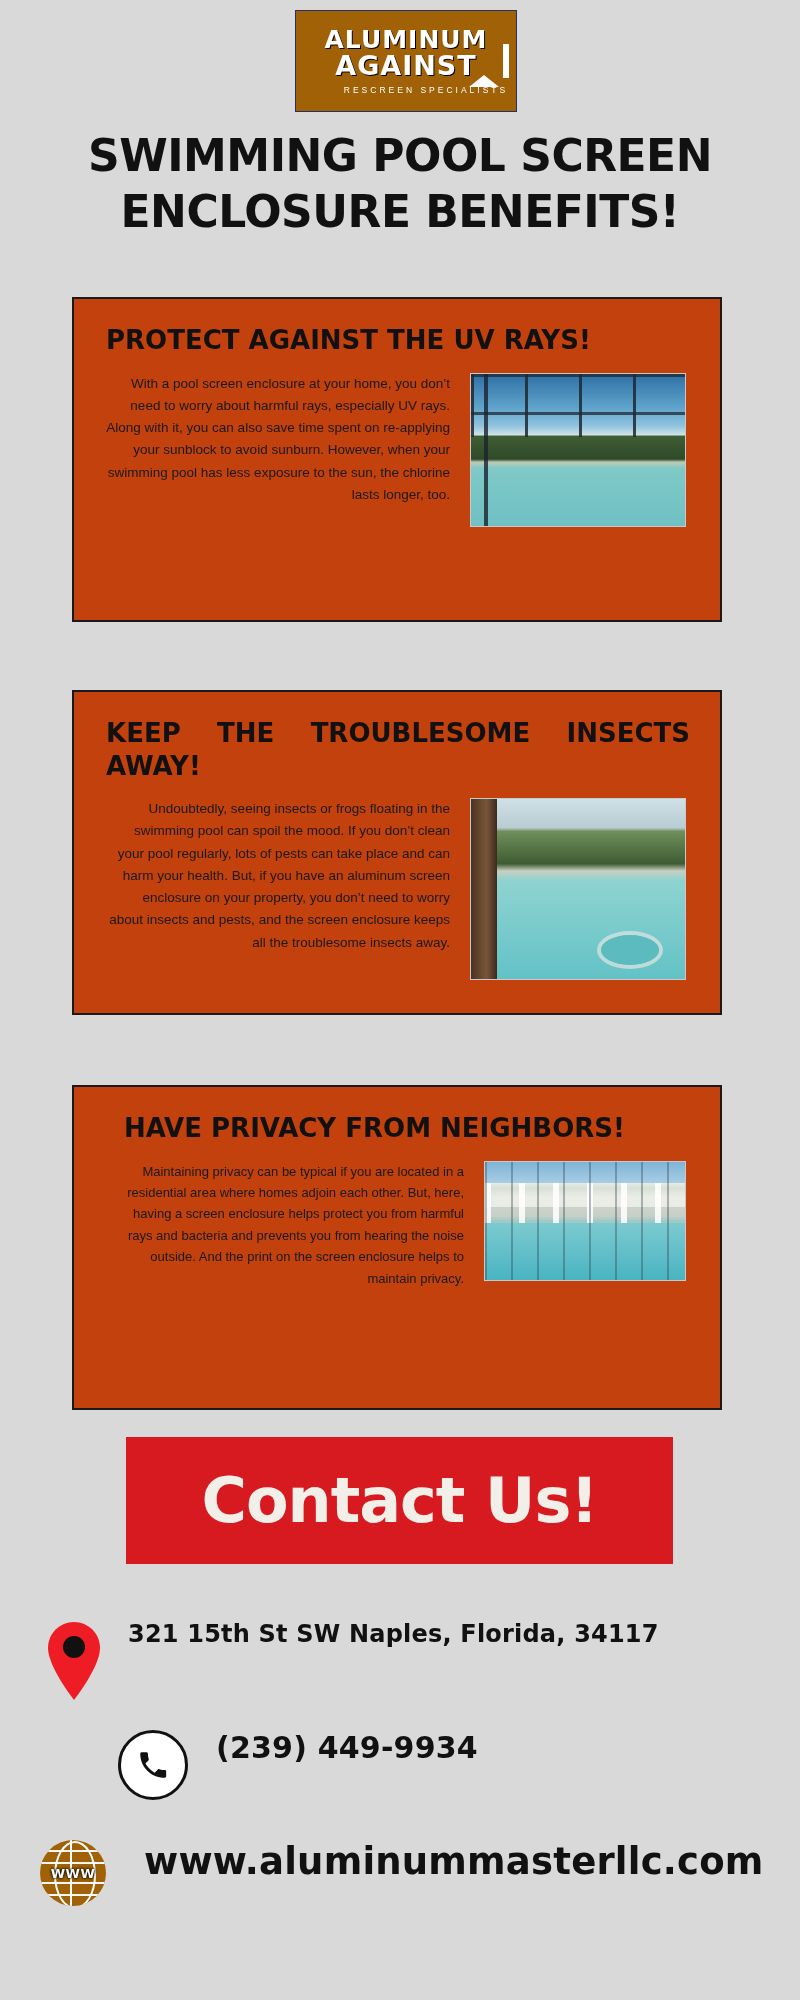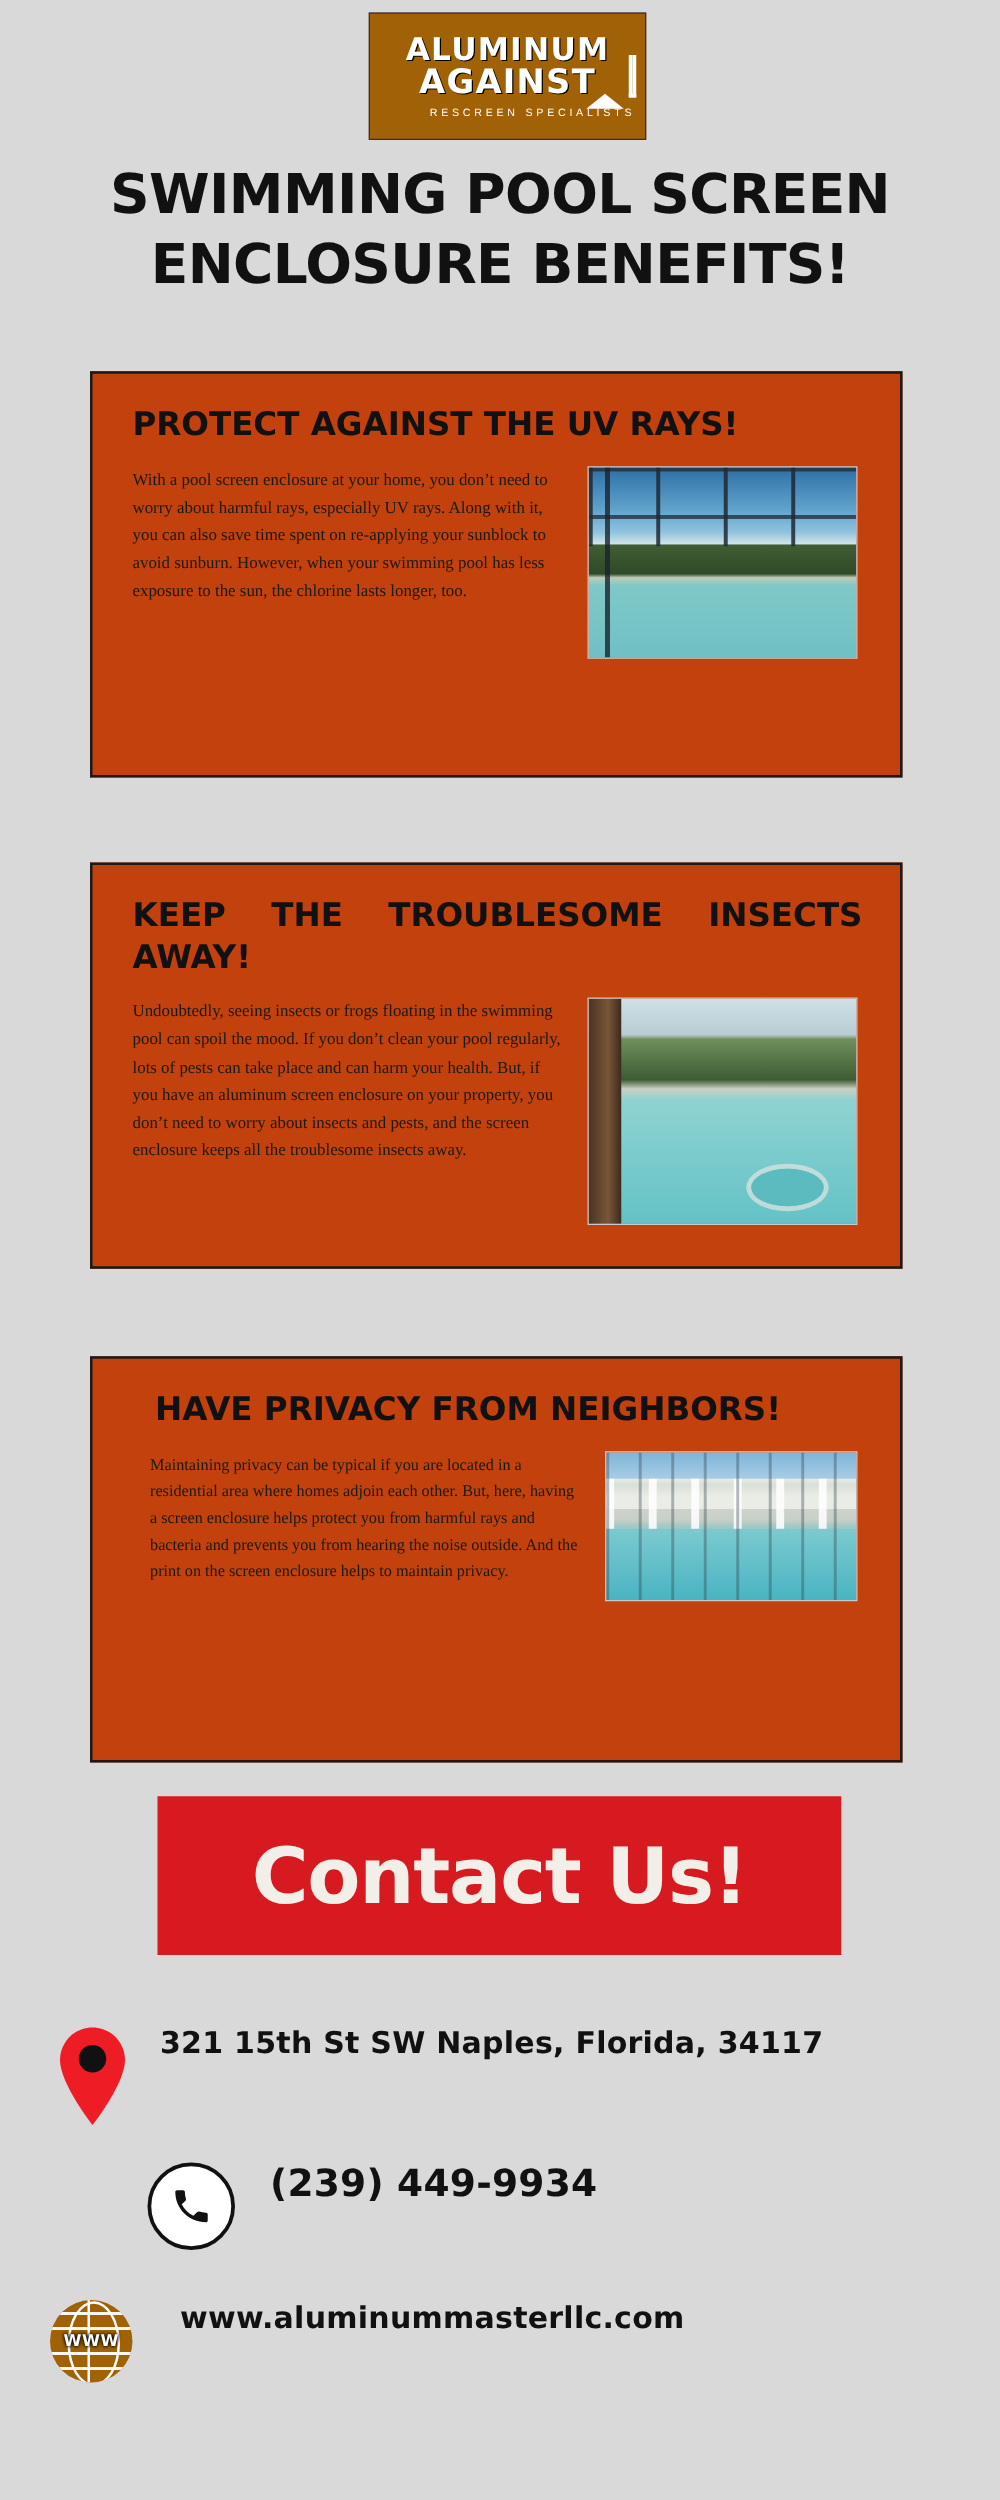--- a/index.html
+++ b/index.html
@@ -126,25 +126,26 @@
   .card-2 .card-title .line2 { text-align-last: left; }
   .card-3 .card-title { padding: 25px 52px 0 50px; }
 
   .card-body {
     display: flex;
     padding: 16px 34px 0 32px;
     gap: 20px;
   }
   .card-3 .card-body { padding-left: 46px; }
   .card-text {
-    font-family: Liberation Serif, serif;
+    font-family: Liberation Sans, sans-serif;
     font-size: 13.5px;
     line-height: 1.65;
     color: #1a1a1a;
     flex: 1 1 auto;
+    text-align: right;
   }
   .card-3 .card-text { font-size: 13px; }
 
   .photo {
     flex: 0 0 auto;
     width: 214px;
     height: 152px;
     border: 1px solid #c9c9c9;
     position: relative;
     overflow: hidden;
@@ -247,21 +248,21 @@
   .foot-web  { left: 40px; top: 1840px; width: 740px; height: 88px; }
 
   .foot-text {
     font-family: "DejaVu Sans", sans-serif;
     font-weight: bold;
     font-size: 24px;
     color: #111111;
     letter-spacing: 0.2px;
   }
   .foot-phone .foot-text { font-size: 30px; }
-  .foot-web .foot-text { font-size: 24px; }
+  .foot-web .foot-text { font-size: 37px; }
 
   
   .pin-icon {
     position: relative;
     width: 56px;
     height: 82px;
     margin-right: 26px;
     flex: 0 0 auto;
   }
   

